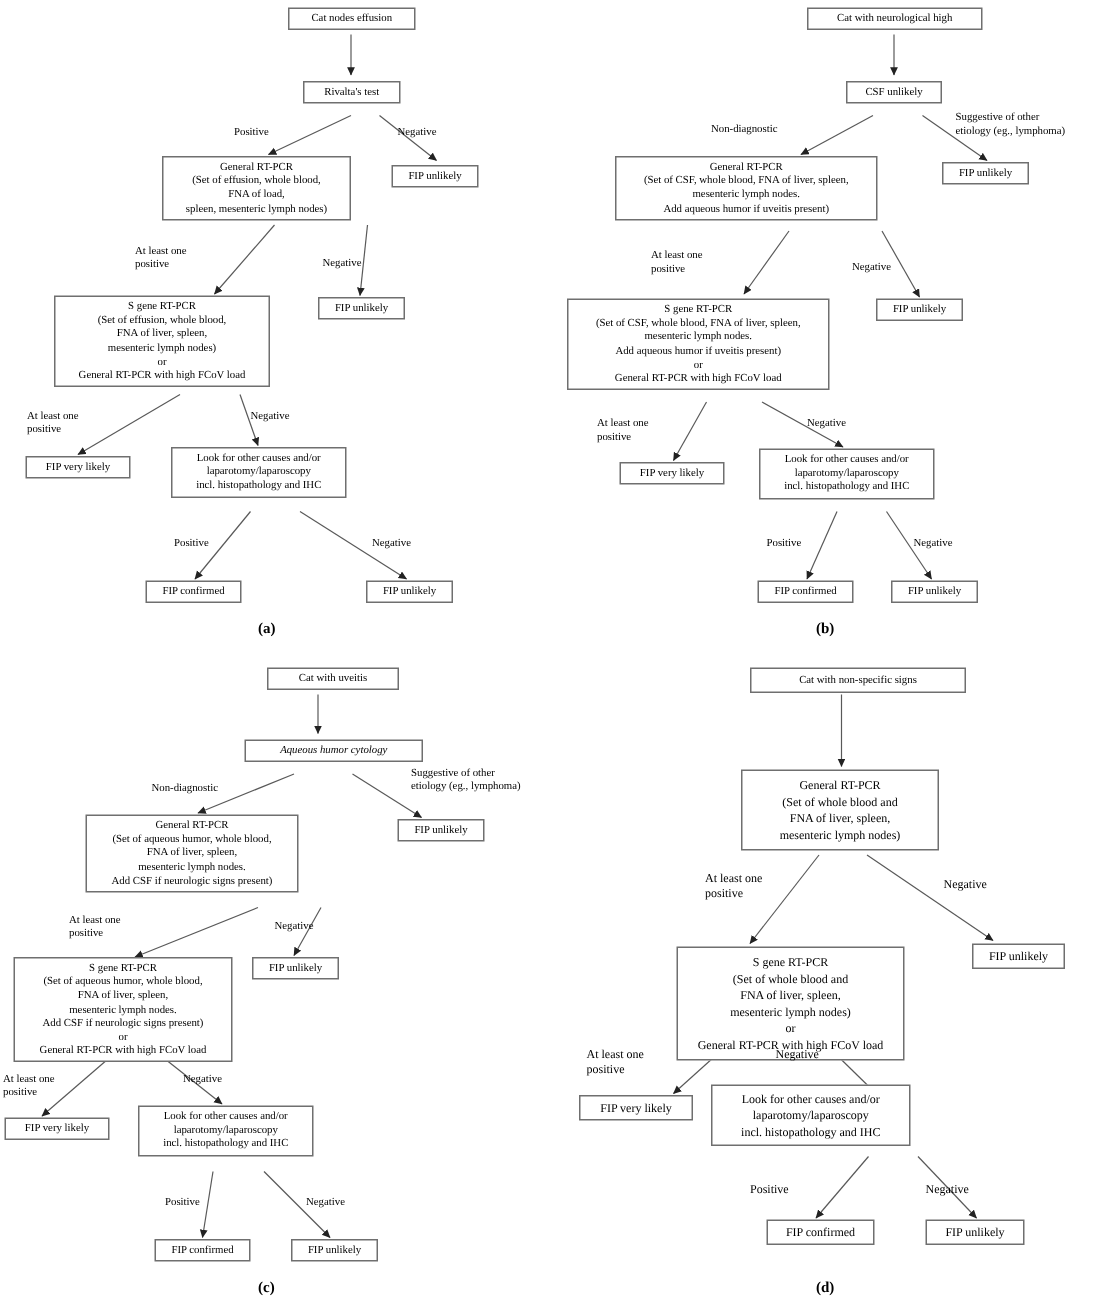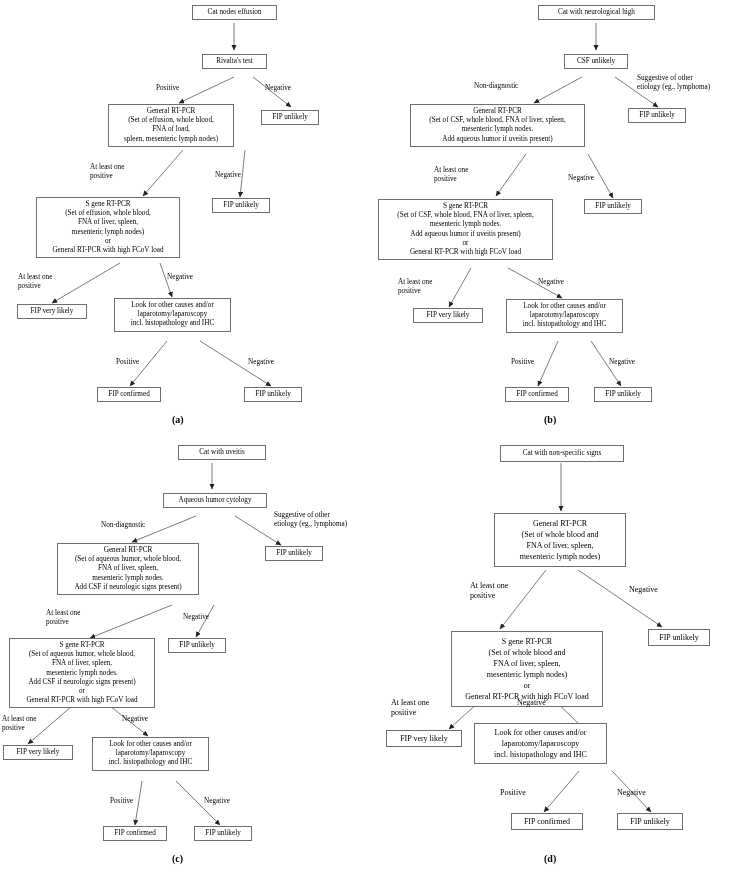--- a/index.html
+++ b/index.html
@@ -243,21 +243,21 @@
       <path d="M72,269 L28,307"></path>
       <path d="M110,269 L148,299"></path>
       <path d="M142,344 L135,388"></path>
       <path d="M176,344 L220,388"></path>
     </g>
   </svg>
 
   <div class="node" style="left:178px;top:8px;width:88px;">
     <span class="ln">Cat with uveitis</span>
   </div>
-  <div class="node" style="left:163px;top:56px;width:104px;">
+  <div class="node" style="left:163px;top:56px;width:119px;font-style:italic;">
     <span class="ln">Aqueous humor cytology</span>
   </div>
   <div class="node" style="left:57px;top:106px;width:142px;">
     <span class="ln">General RT-PCR</span>
     <span class="ln">(Set of aqueous humor, whole blood,</span>
     <span class="ln">FNA of liver, spleen,</span>
     <span class="ln">mesenteric lymph nodes.</span>
     <span class="ln">Add CSF if neurologic signs present)</span>
   </div>
   <div class="node" style="left:265px;top:109px;width:58px;">
@@ -329,21 +329,21 @@
       <path d="M195,26 L195,74"></path>
       <path d="M180,133 L134,192"></path>
       <path d="M212,133 L296,190"></path>
       <path d="M133,247 L83,292"></path>
       <path d="M172,247 L218,292"></path>
       <path d="M213,334 L178,375"></path>
       <path d="M246,334 L285,375"></path>
     </g>
   </svg>
 
-  <div class="node" style="left:134px;top:8px;width:124px;padding:3px 4px;">
+  <div class="node" style="left:134px;top:8px;width:144px;padding:3px 4px;">
     <span class="ln">Cat with non-specific signs</span>
   </div>
   <div class="node" style="left:128px;top:76px;width:132px;padding:4px;font-size:8px;line-height:11px;">
     <span class="ln">General RT-PCR</span>
     <span class="ln">(Set of whole blood and</span>
     <span class="ln">FNA of liver, spleen,</span>
     <span class="ln">mesenteric lymph nodes)</span>
   </div>
   <div class="node" style="left:282px;top:192px;width:62px;padding:3px 4px;font-size:8px;">
     <span class="ln">FIP unlikely</span>

